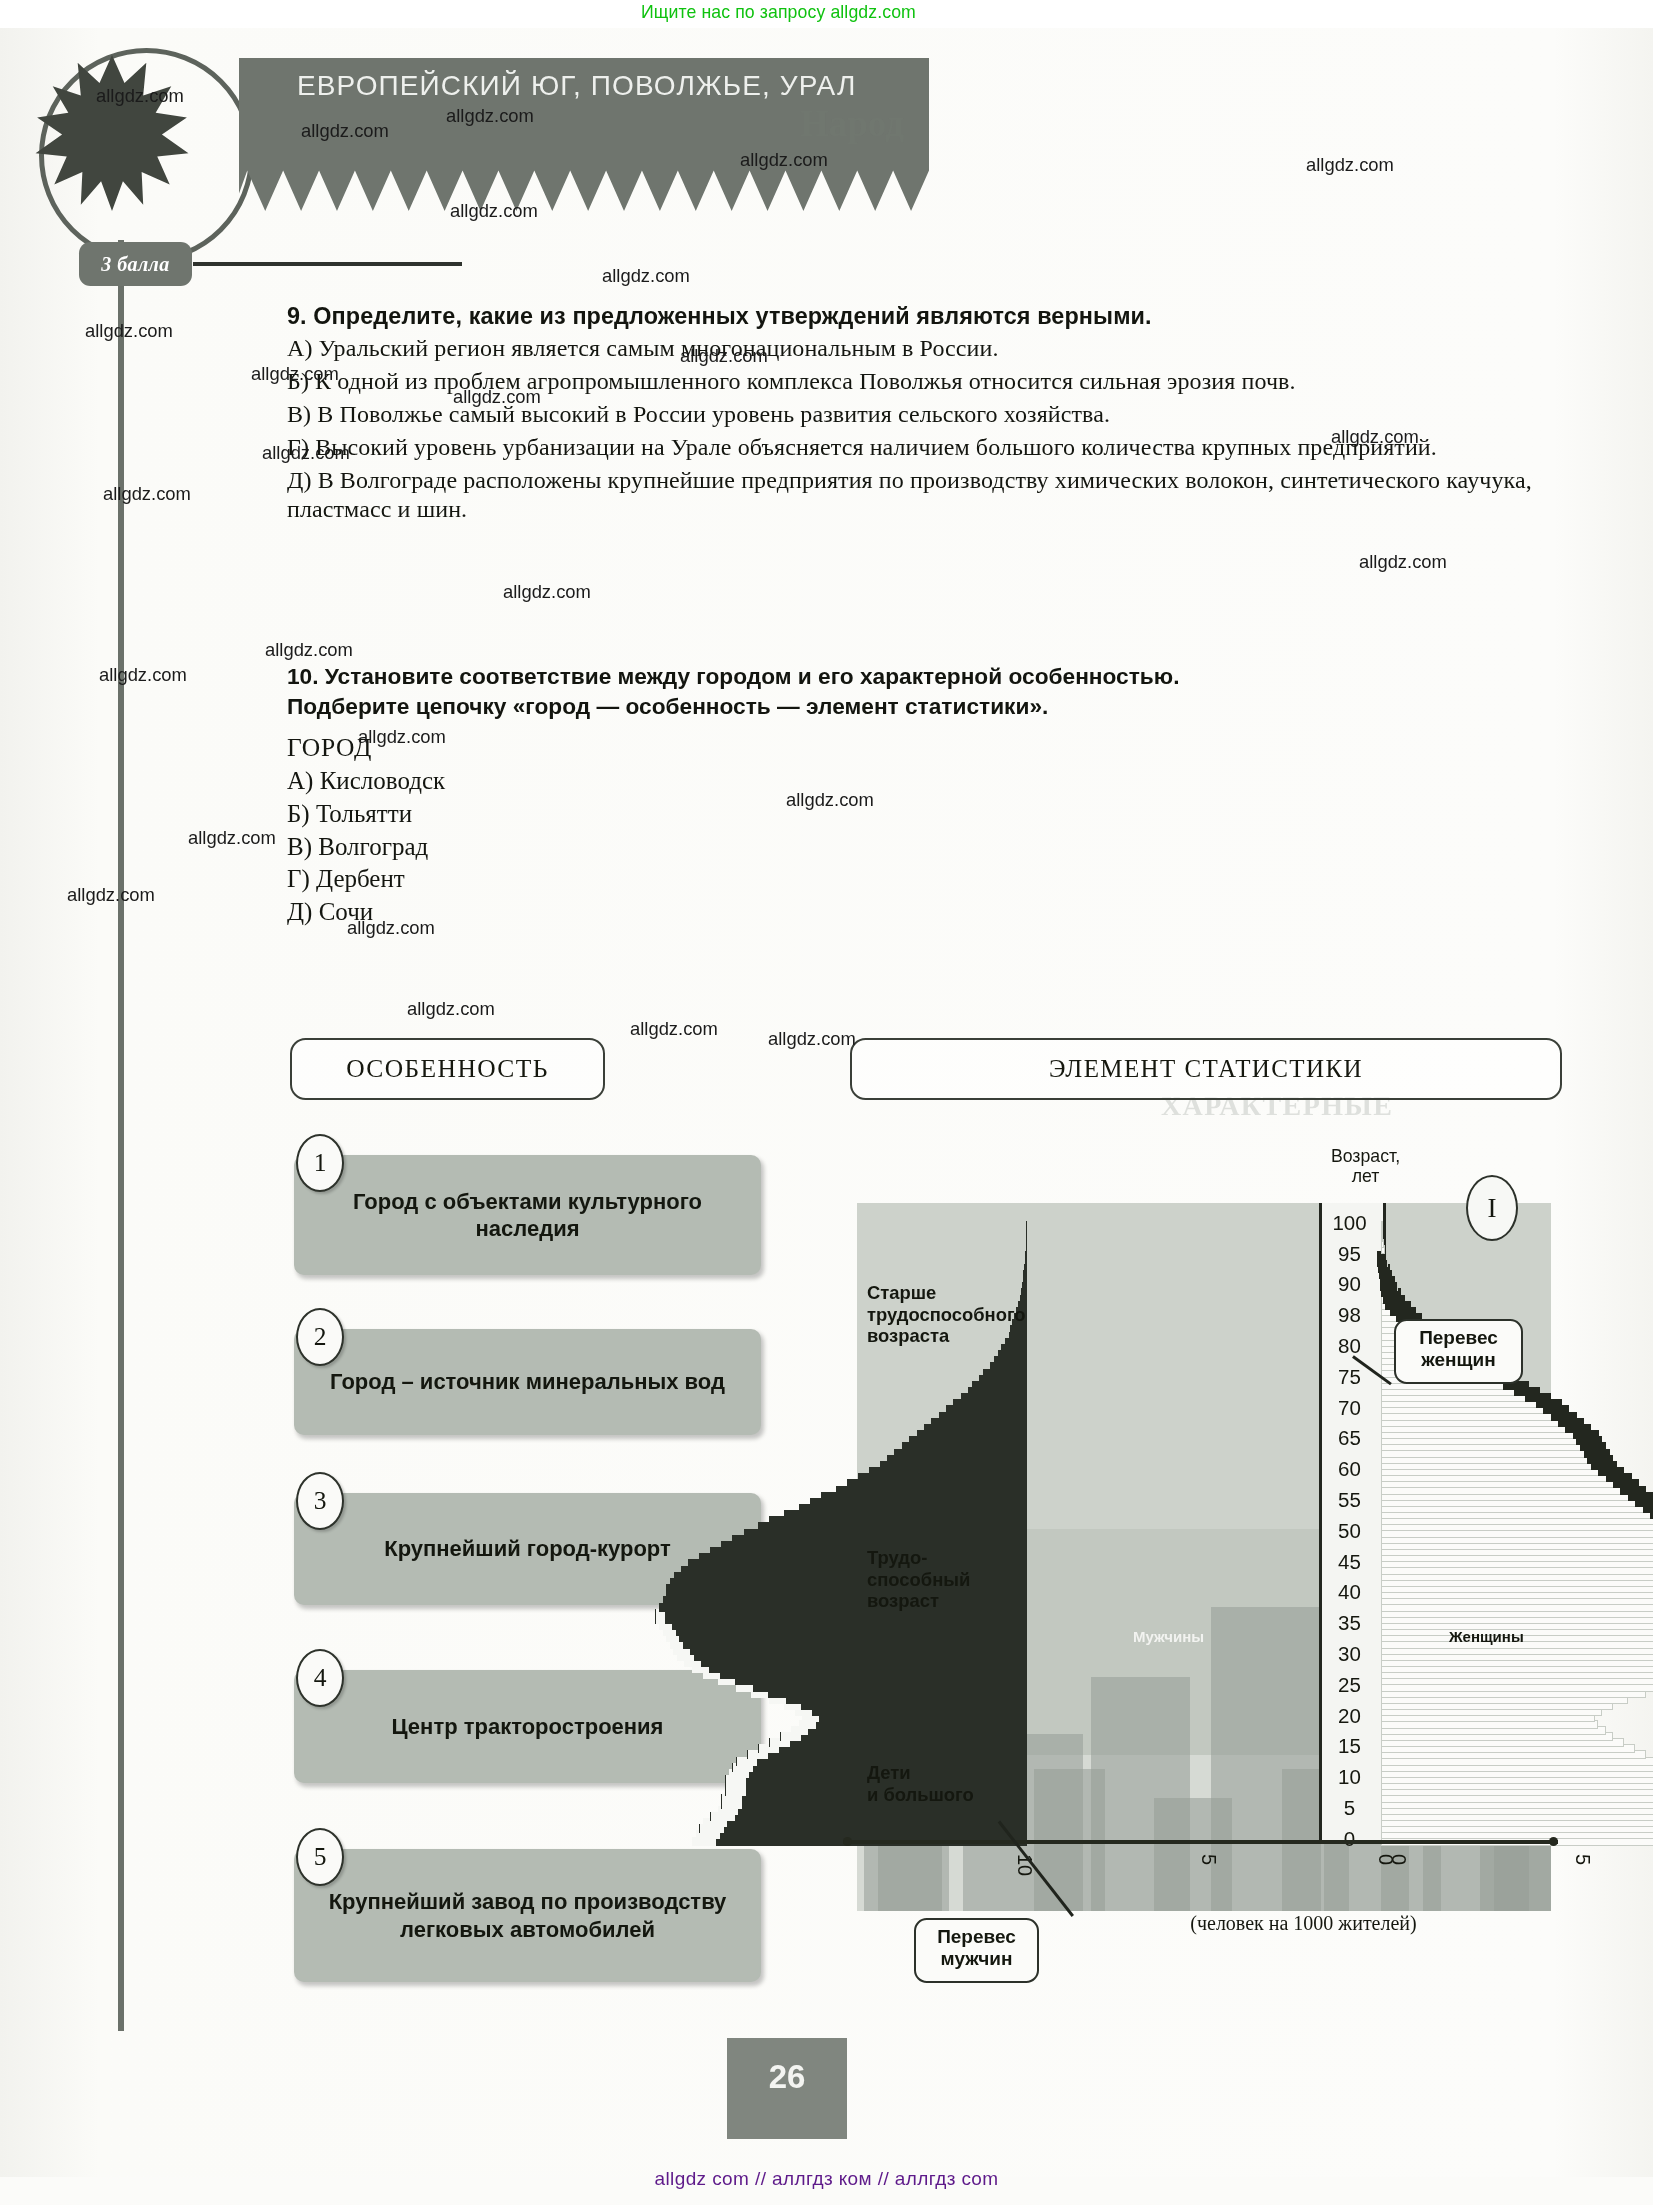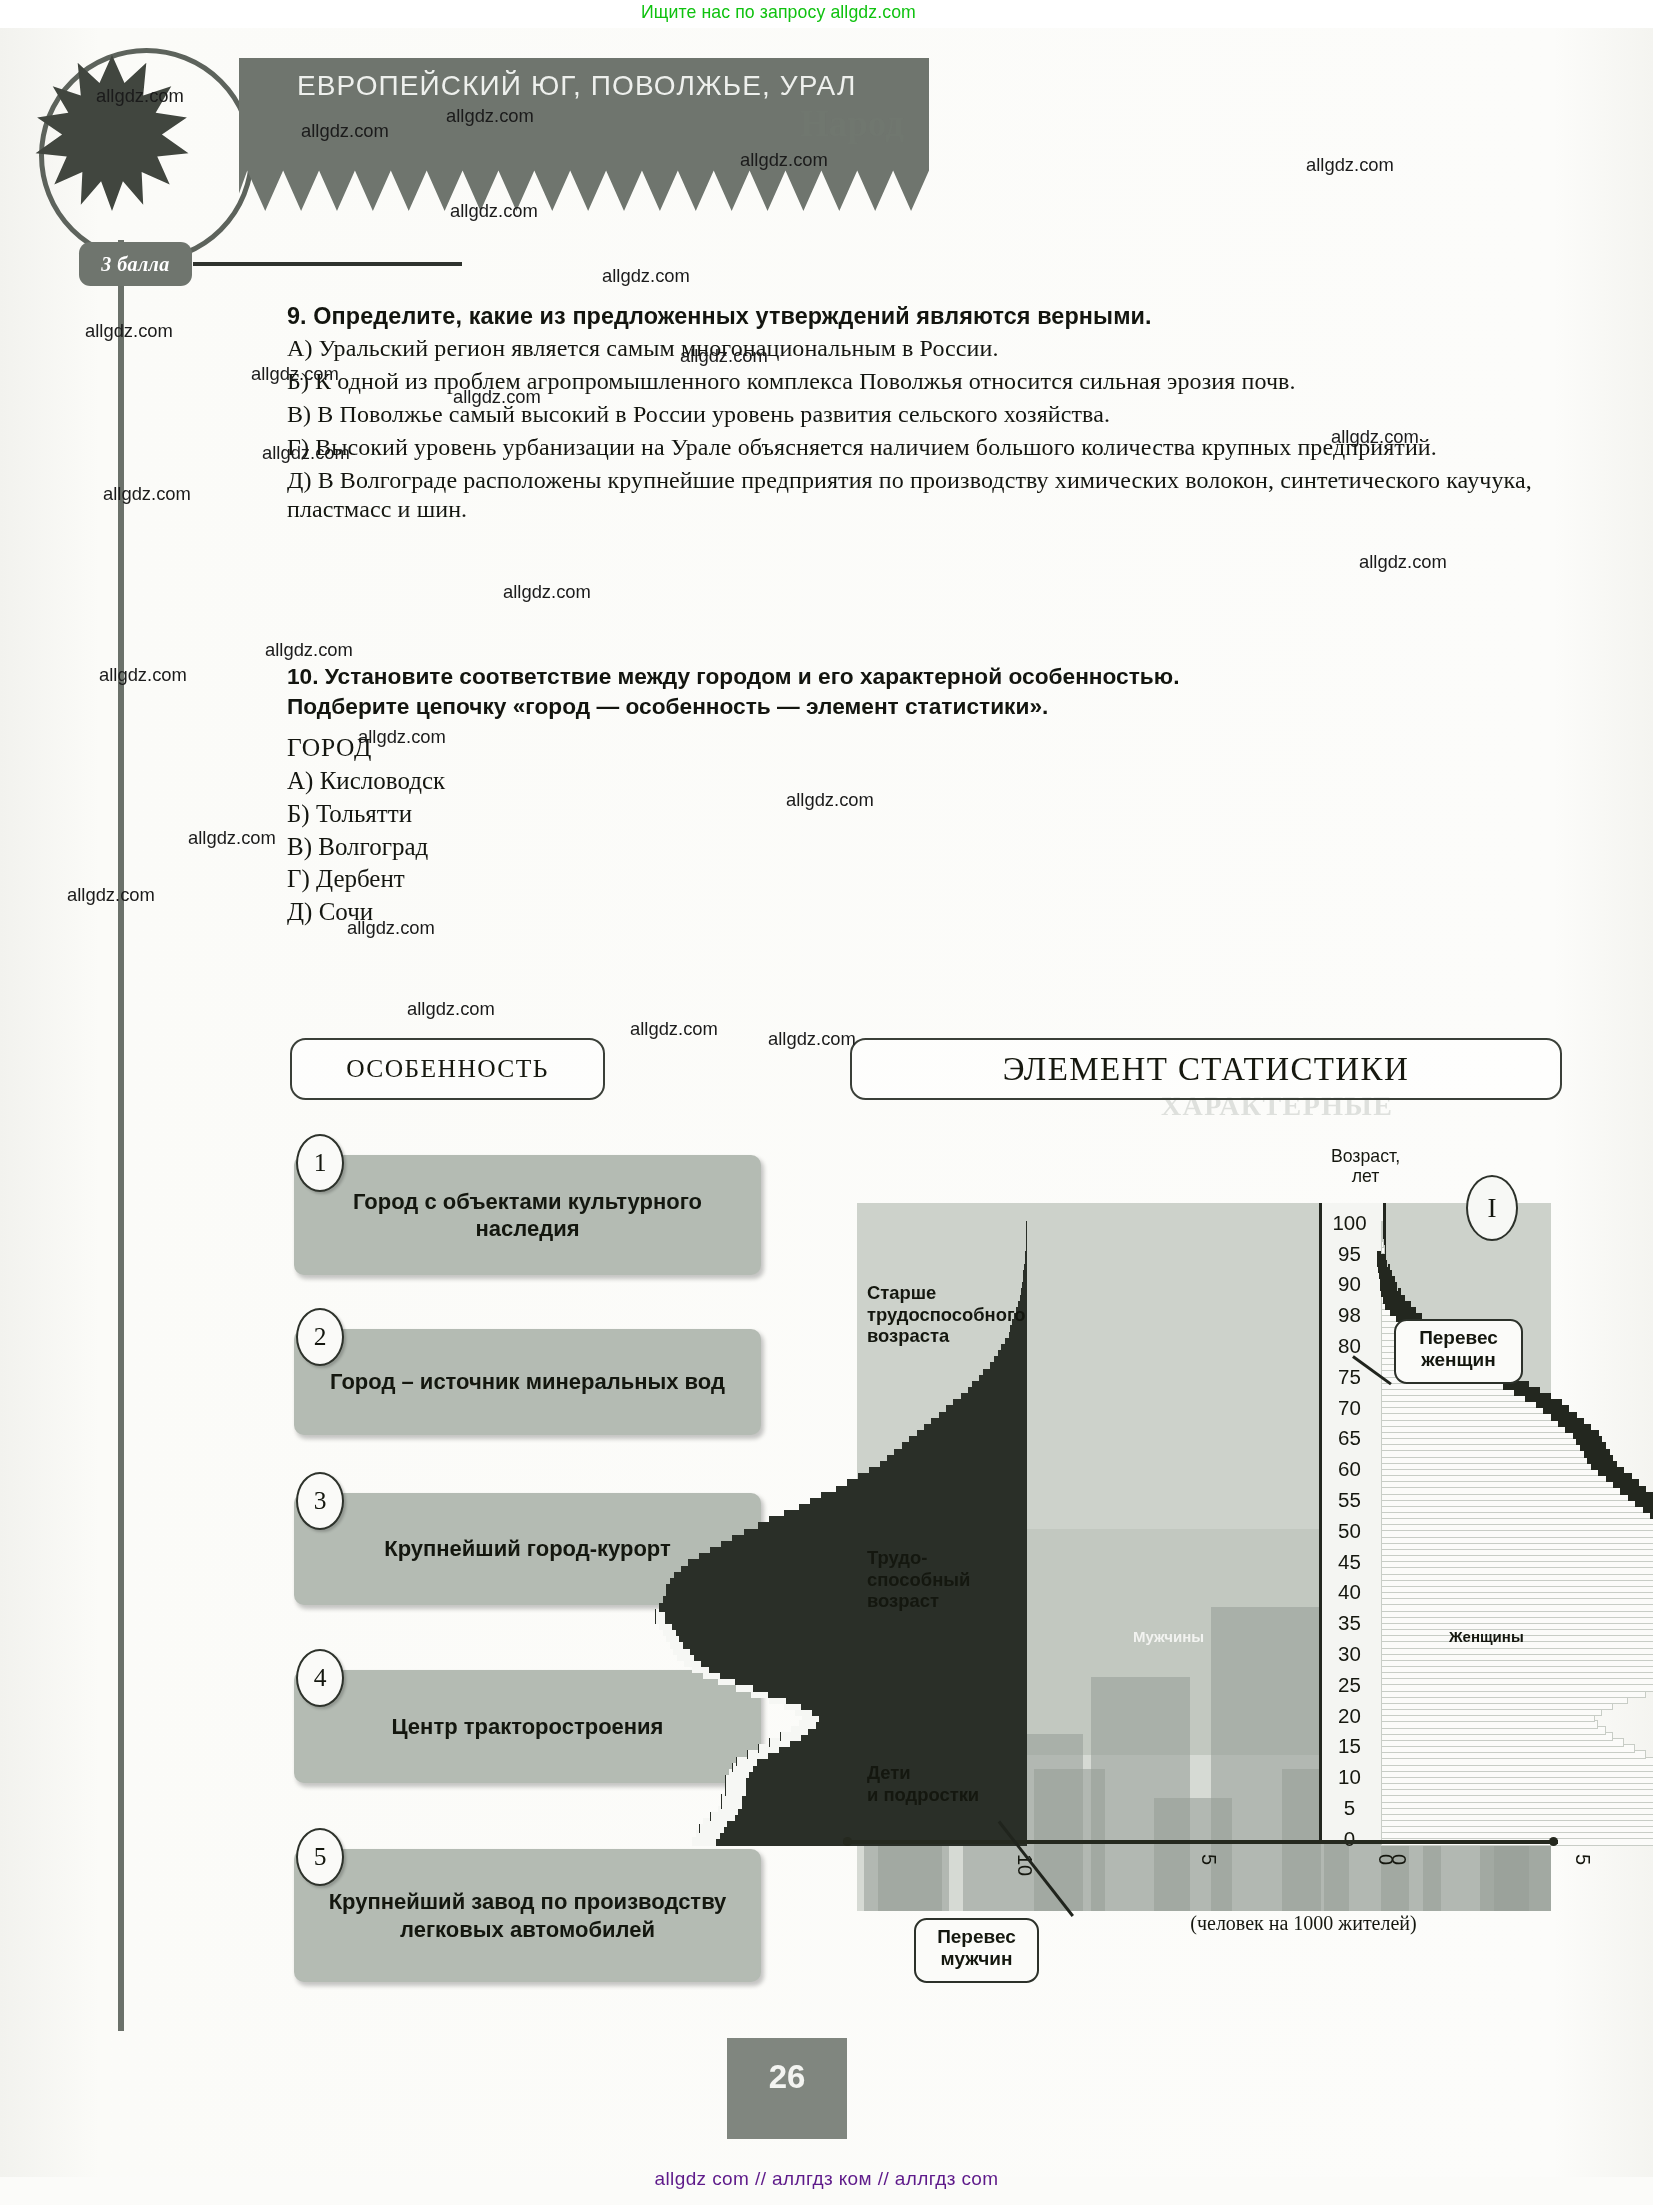--- a/index.html
+++ b/index.html
@@ -108,21 +108,21 @@
   }
 
   
   .pill{
     position:absolute;border:2.1px solid #3a3f38;border-radius:15.6px;
     background:rgba(255,255,255,.55);
     display:flex;align-items:center;justify-content:center;
     font-family:"Liberation Serif",serif;letter-spacing:1.4px;color:#16180f;
   }
   #pill-osob{left:290px;top:1010px;width:311px;height:58px;font-size:25.5px;}
-  #pill-stat{left:850px;top:1010px;width:708px;height:58px;font-size:33px;}
+  #pill-stat{left:850px;top:1010px;width:708px;height:58px;font-size:25px;}
 
   
   .feat{
     position:absolute;left:294px;width:467px;
     background:#b4bbb3;border-radius:10px;
     display:flex;align-items:center;justify-content:center;text-align:center;
     font-family:"Liberation Sans",sans-serif;font-weight:bold;
     font-size:22px;line-height:1.24;color:#14170f;
     box-shadow:2.8px 3.5px 4.2px rgba(0,0,0,.22);
     padding:0 18.4px;box-sizing:border-box;
@@ -634,21 +634,21 @@
           <div>трудоспособного</div>
           <div>возраста</div>
         </div>
       <div class="grp" id="grp-work">
           <div>Трудо-</div>
           <div>способный</div>
           <div>возраст</div>
         </div>
       <div class="grp" id="grp-kids">
           <div>Дети</div>
-          <div>и подростки</div>
+          <div>и большого</div>
         </div>
 
       <div class="xaxis"></div>
       <div id="xticks">
           <div class="xtick" style="left: 156px;">10</div>
           <div class="xtick" style="left: 340px;">5</div>
           <div class="xtick" style="left: 517px;">0</div>
           <div class="xtick" style="left: 530px;">0</div>
           <div class="xtick" style="left: 714px;">5</div>
         </div>

